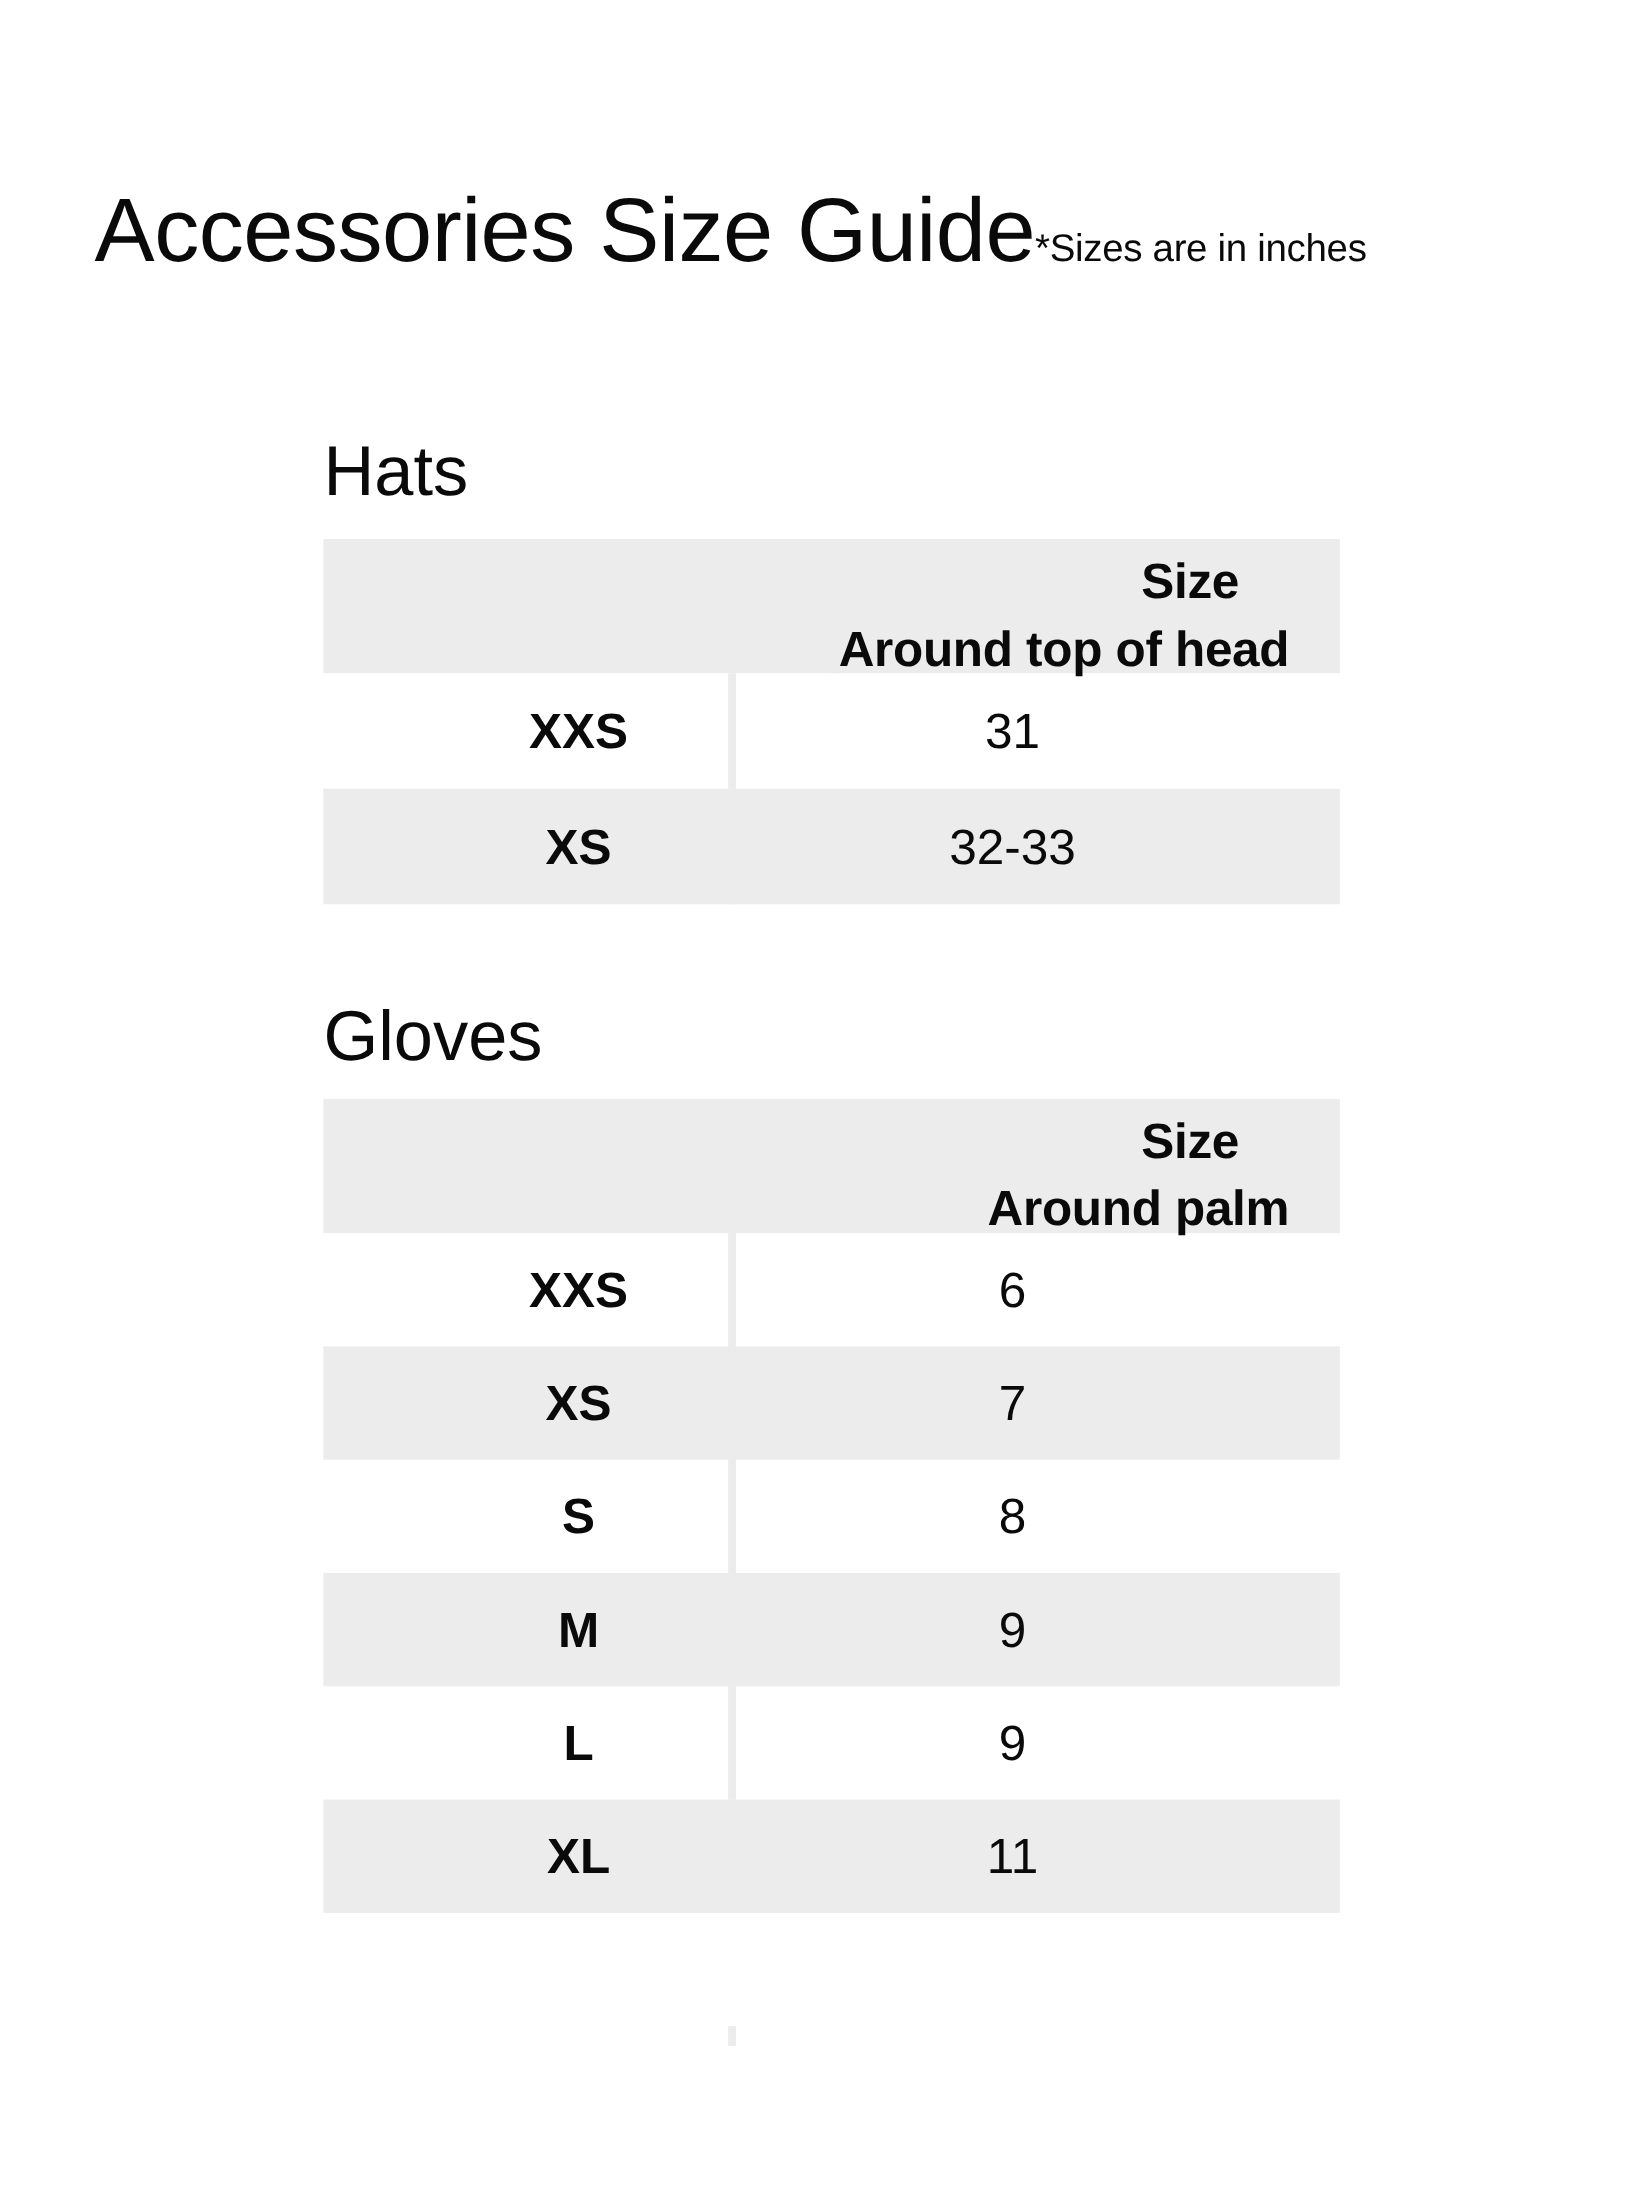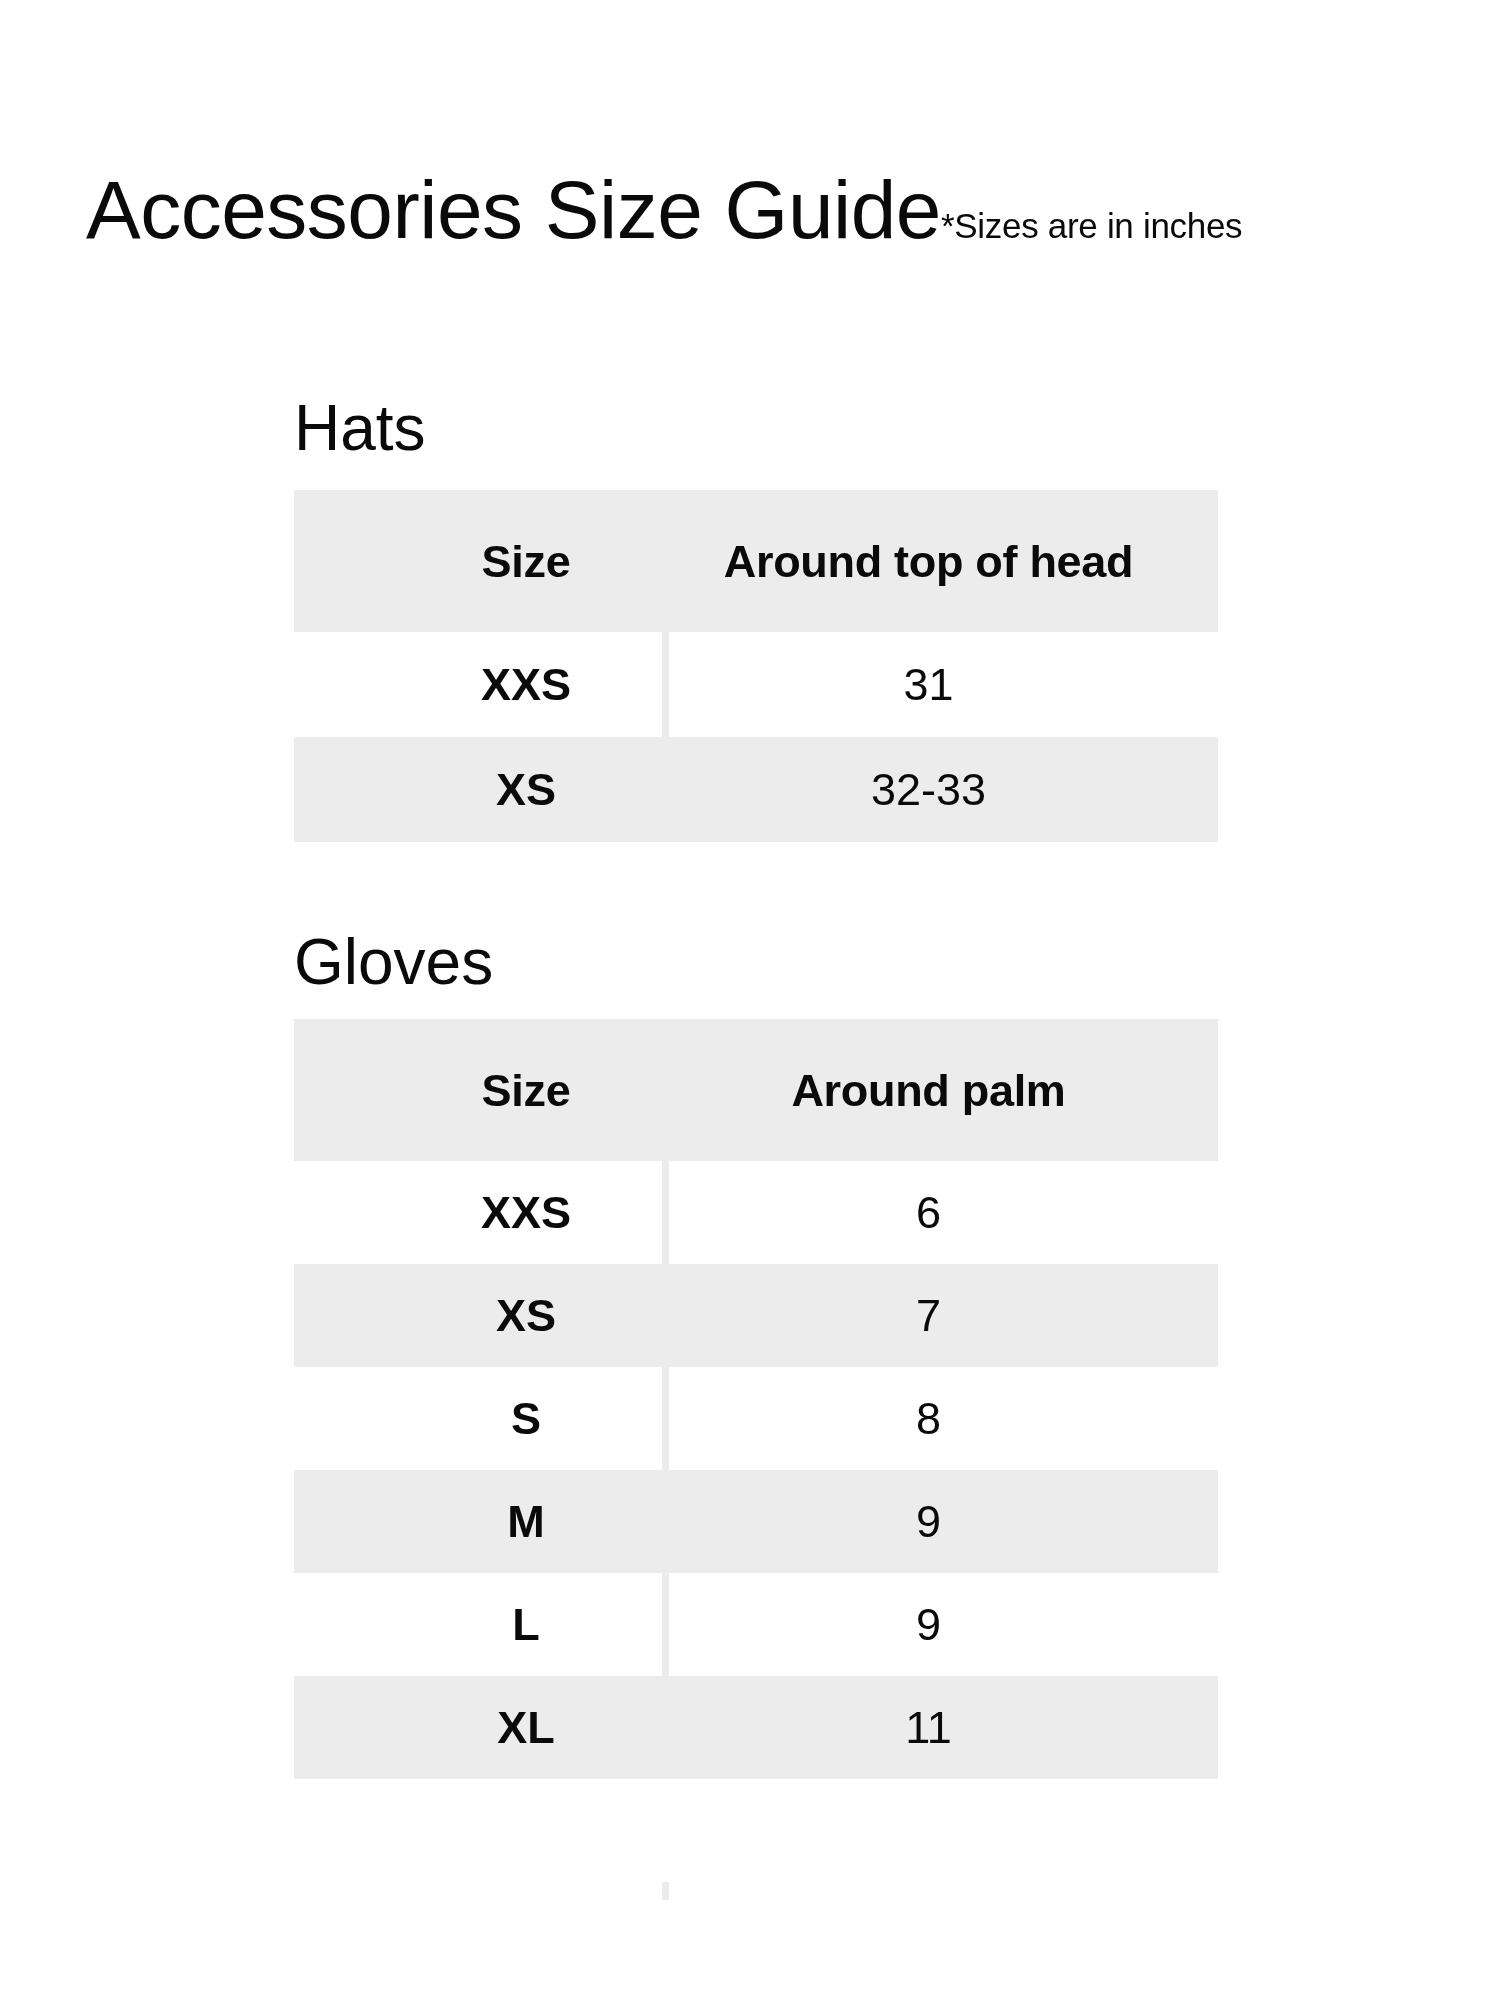--- a/index.html
+++ b/index.html
@@ -46,24 +46,25 @@
     font-weight:400;
     line-height:70px;
     margin:0;
   }
   .hats-heading{margin-top:142px;}
   .gloves-heading{margin-top:85px;}
   .size-table{margin-top:27px;}
   .gloves .size-table{margin-top:22px;}
 
   .t-header-row{
-    height:142px;
+    height:122px;
     background:var(--shade);
     display:flex;
     align-items:flex-end;
+    flex-direction:column;
   }
   .t-row{
     display:flex;
     align-items:flex-start;
   }
   .hats .t-row{height:105px;}
   .gloves .t-row{height:103px;}
   .t-rows .t-row:nth-child(even){background:var(--shade);}
 
   .cell{
@@ -76,21 +77,21 @@
     box-sizing:border-box;
   }
   .size-col{
     width:368px;
     padding-left:96px;
     font-weight:700;
   }
   .value-col{
     flex:1;
     border-left:7px solid var(--shade);
-    padding-right:30px;
+    padding-right:46px;
     font-weight:400;
   }
   .t-header-row .cell{font-weight:700;letter-spacing:-0.3px;}
 
   .divider-tail{
     width:7px;
     height:18px;
     background:var(--shade);
     margin-left:368px;
   }

